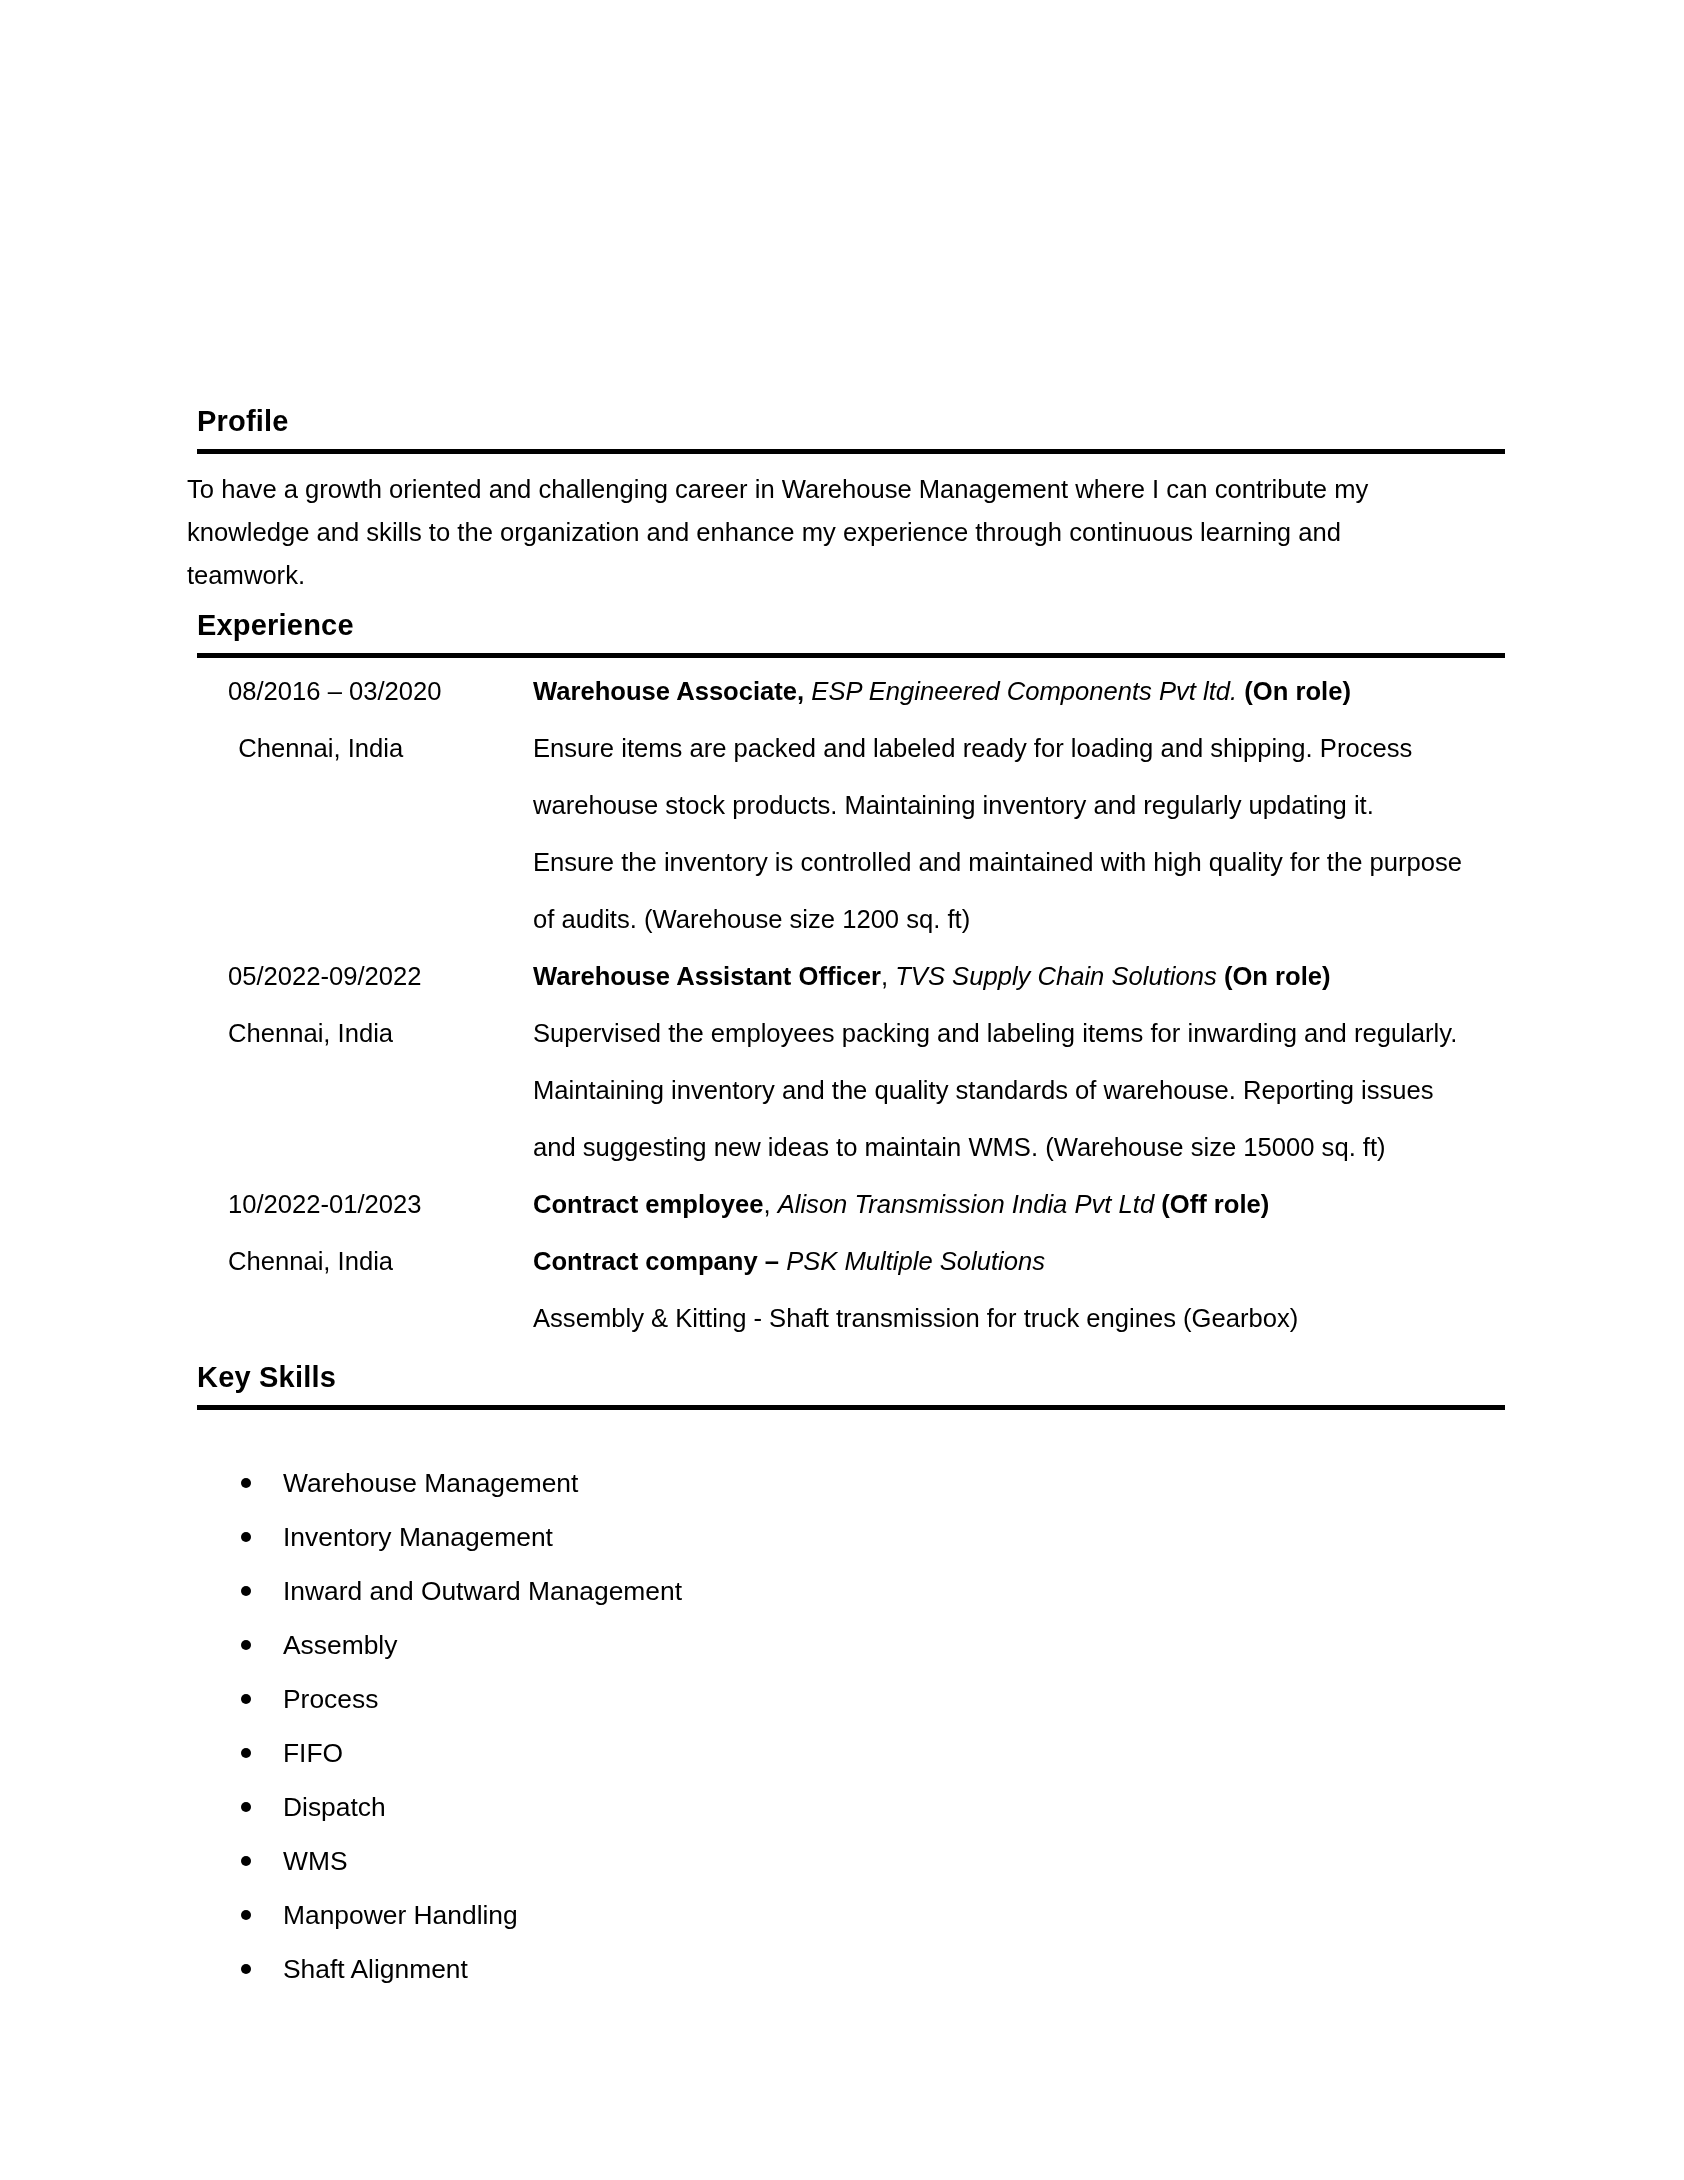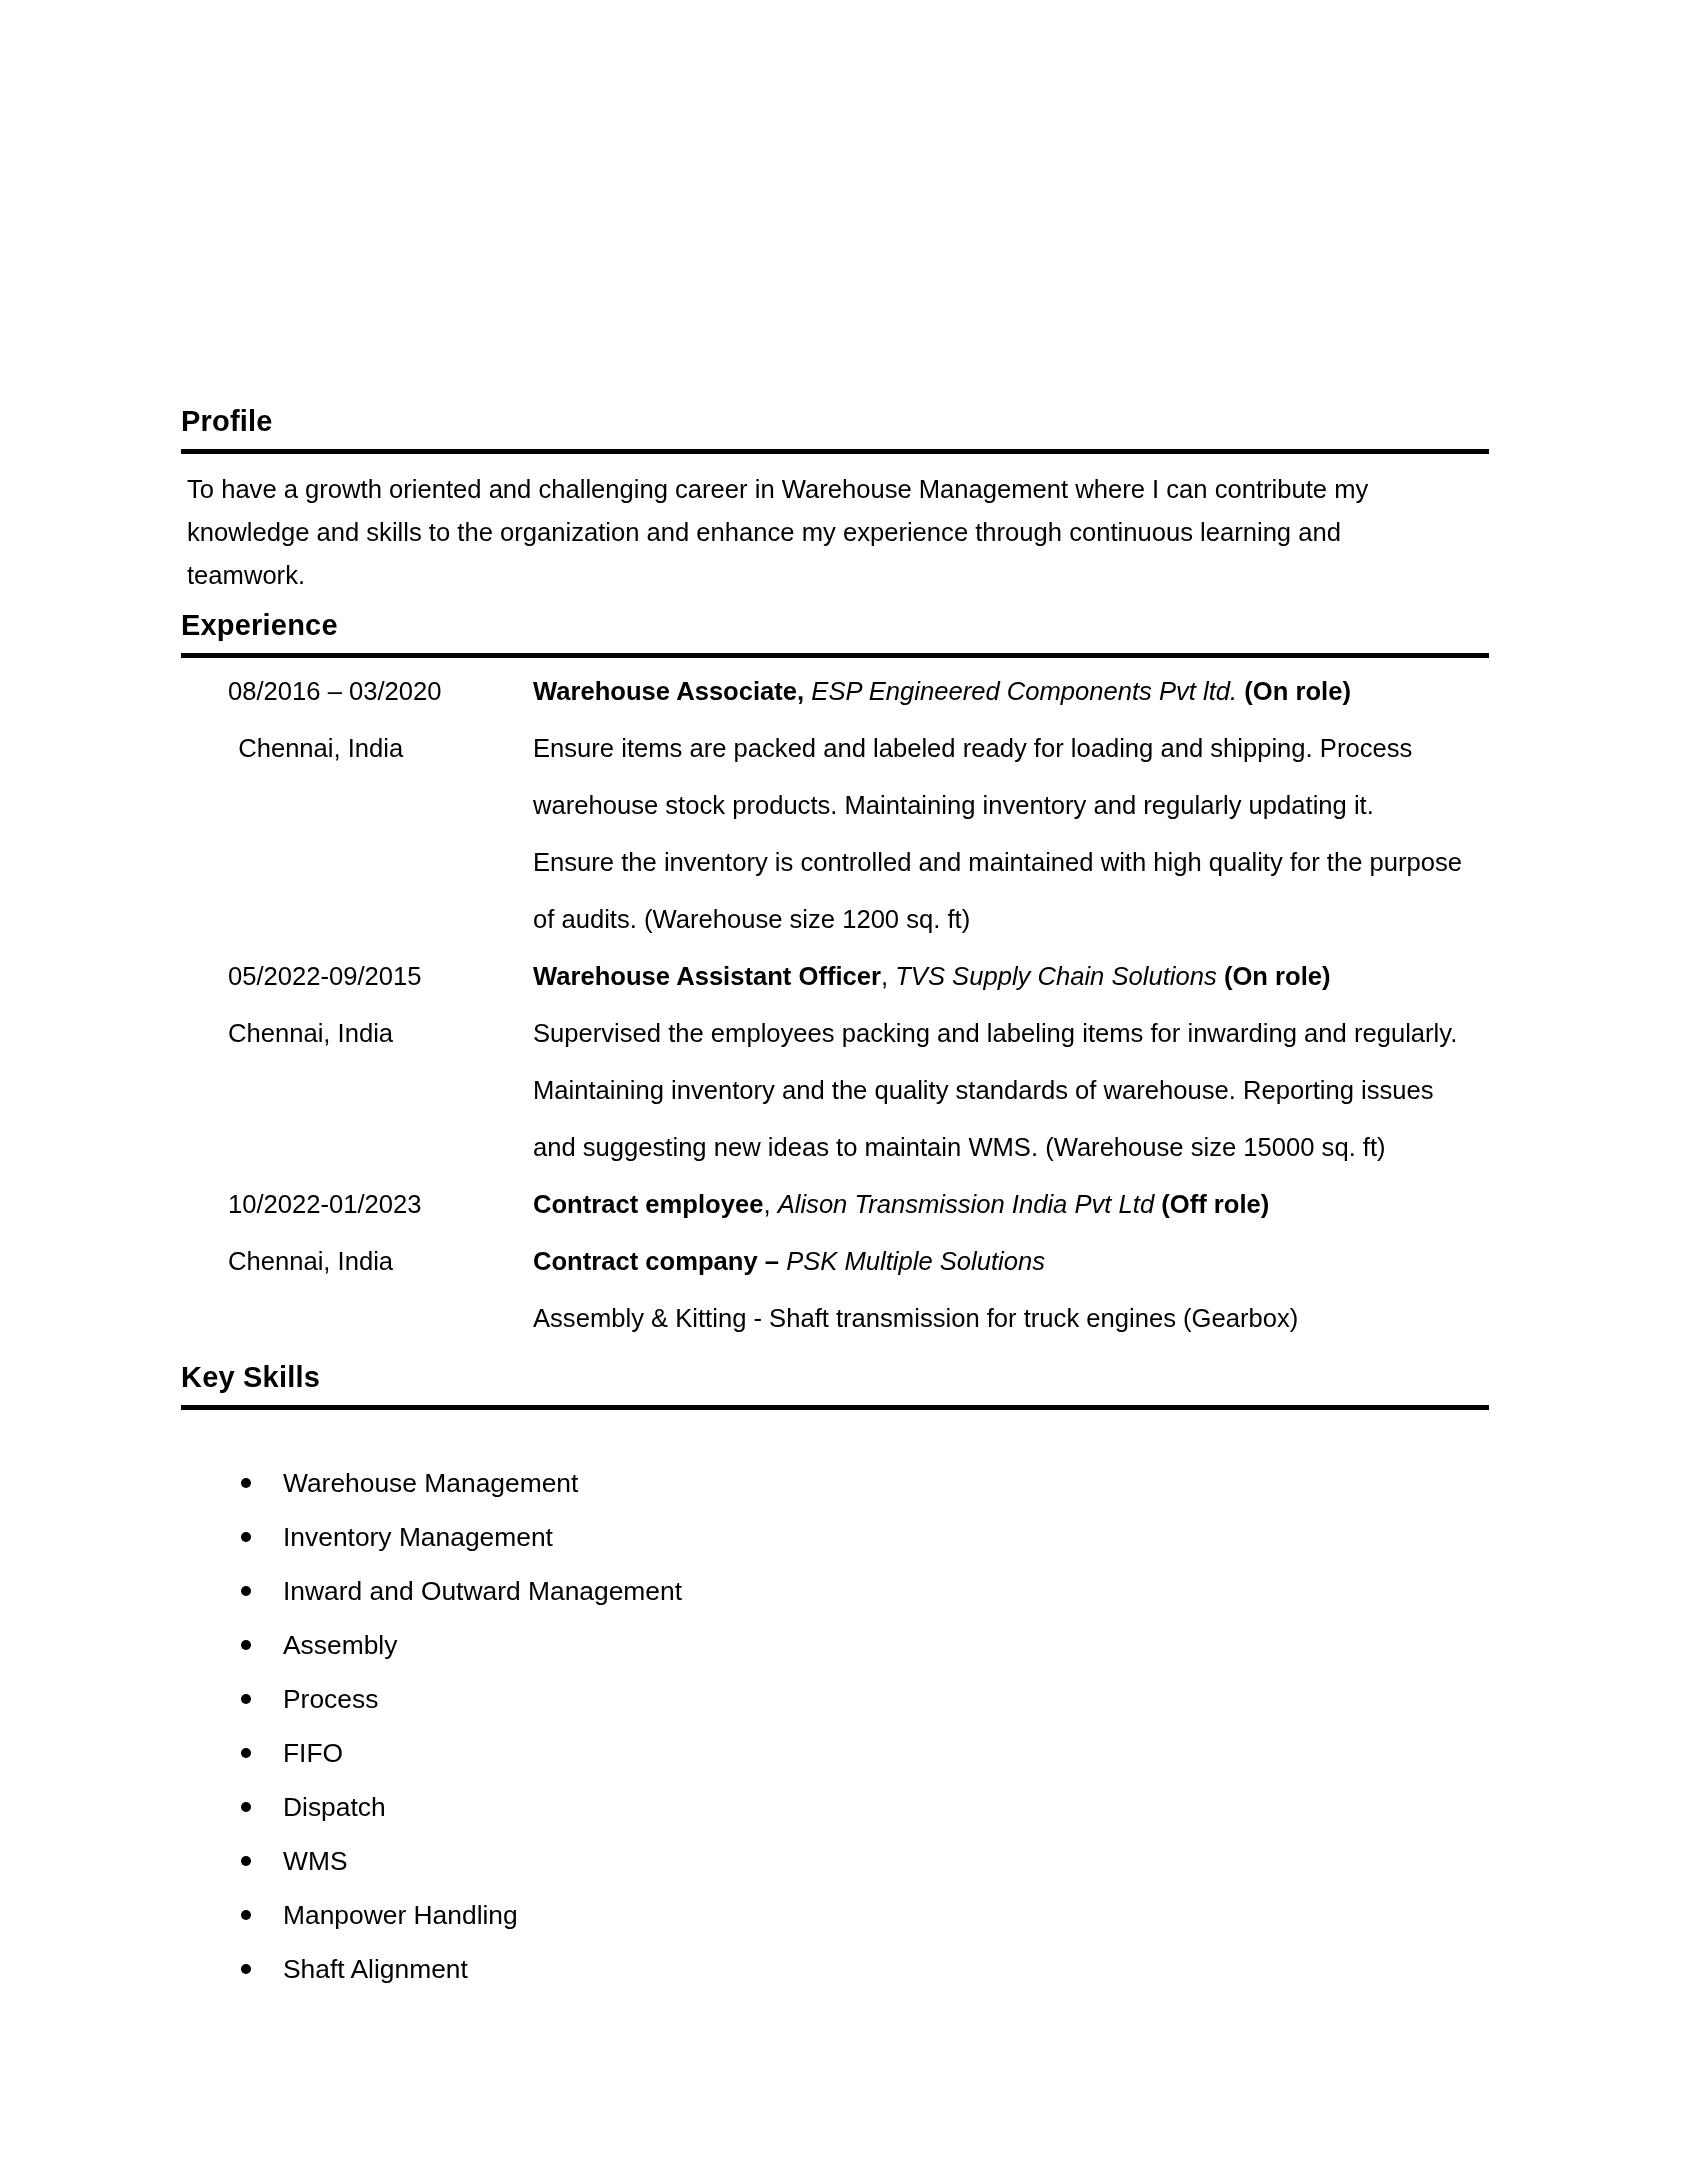--- a/index.html
+++ b/index.html
@@ -7,21 +7,21 @@
     position: relative;
     width: 1685px;
     height: 2181px;
     background: #ffffff;
     color: #000000;
     font-family: "Liberation Sans", "DejaVu Sans", sans-serif;
     overflow: hidden;
   }
   .h2 {
     position: absolute;
-    left: 181px;
+    left: 197px;
     width: 1308px;
     font-size: 29px;
     font-weight: bold;
     line-height: 34px;
     padding-bottom: 11px;
     border-bottom: 5.1px solid #000000;
     letter-spacing: 0.2px;
   }
   #profile-heading    { top: 404px; }
   #experience-heading { top: 608px; }
@@ -112,21 +112,21 @@
       </div>
       <div class="xrow">
         <div class="xlabel"></div>
         <div class="xline"><span>Ensure the inventory is controlled and maintained with high quality for the purpose</span></div>
       </div>
       <div class="xrow">
         <div class="xlabel"></div>
         <div class="xline"><span>of audits. (Warehouse size 1200 sq. ft)</span></div>
       </div>
       <div class="xrow">
-        <div class="xlabel">05/2022-09/2015</div>
+        <div class="xlabel">05/2022-09/2022</div>
         <div class="xline"><span class="b">Warehouse Assistant Officer</span><span>, </span><span class="i">TVS Supply Chain Solutions</span><span> </span><span class="b">(On role)</span></div>
       </div>
       <div class="xrow">
         <div class="xlabel">Chennai, India</div>
         <div class="xline"><span>Supervised the employees packing and labeling items for inwarding and regularly.</span></div>
       </div>
       <div class="xrow">
         <div class="xlabel"></div>
         <div class="xline"><span>Maintaining inventory and the quality standards of warehouse. Reporting issues</span></div>
       </div>

